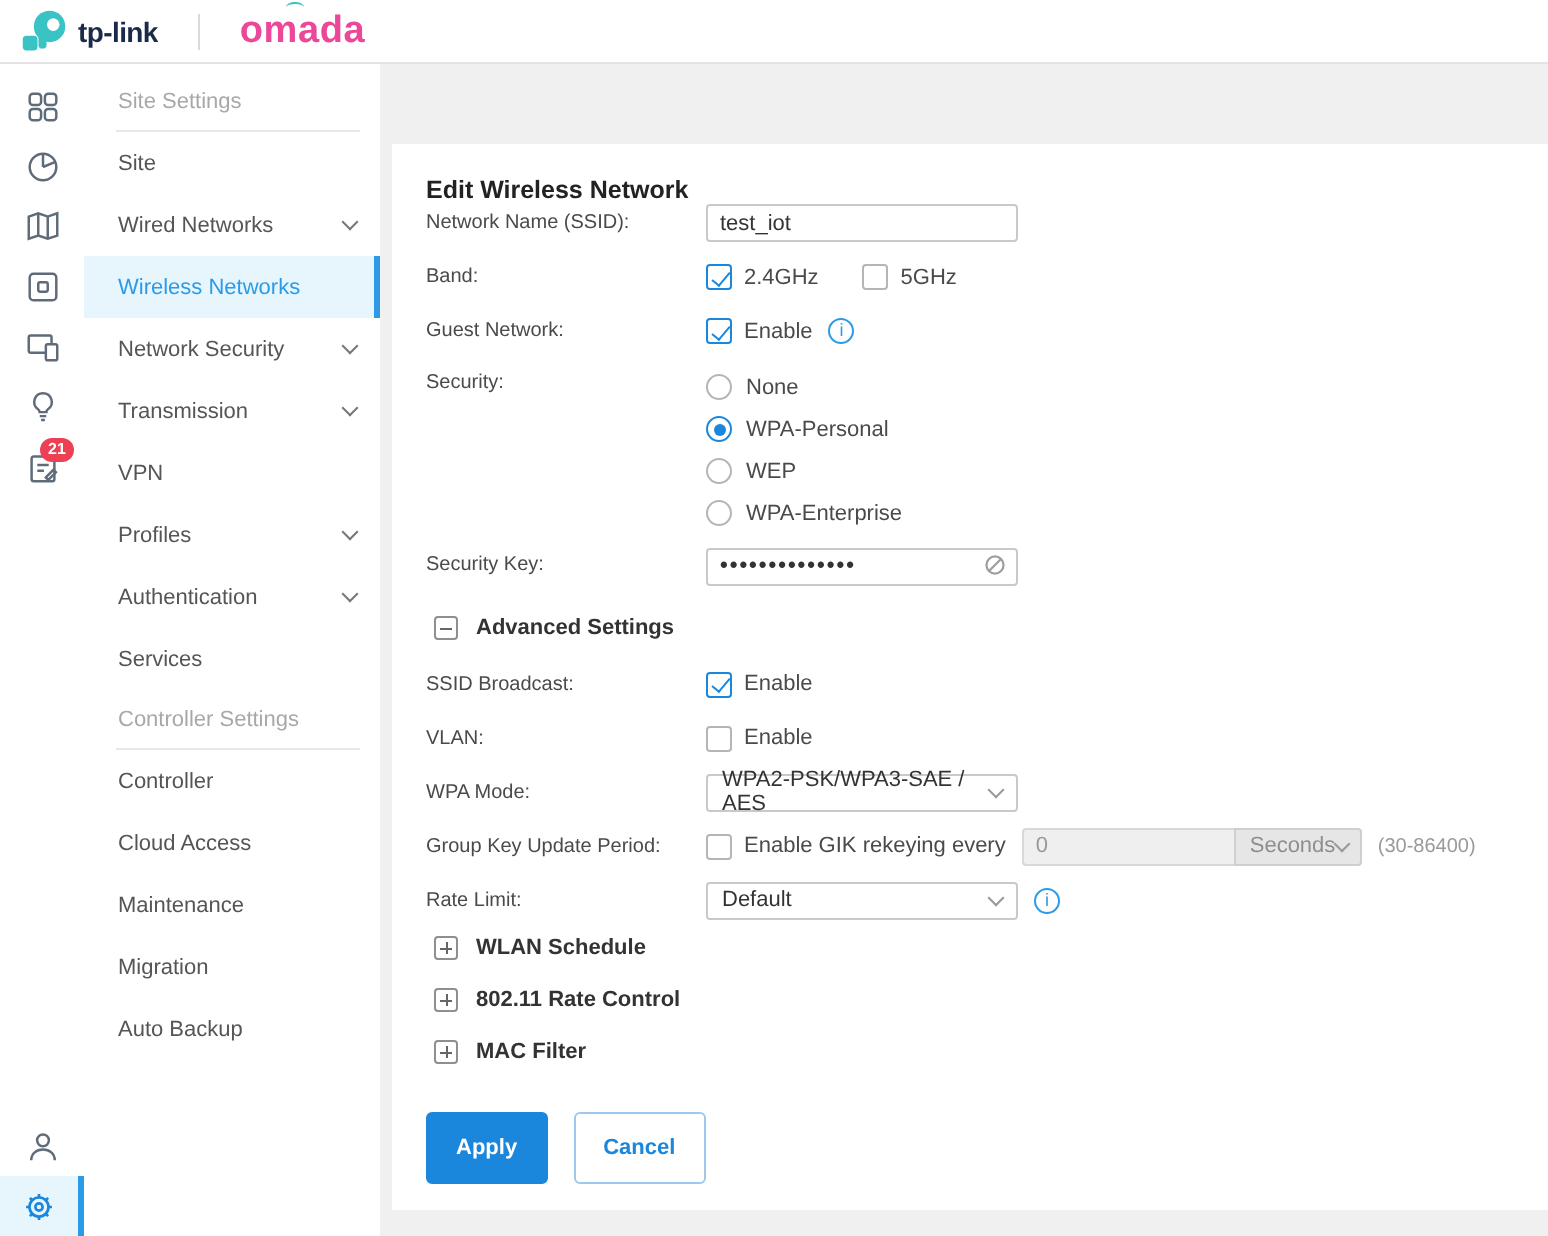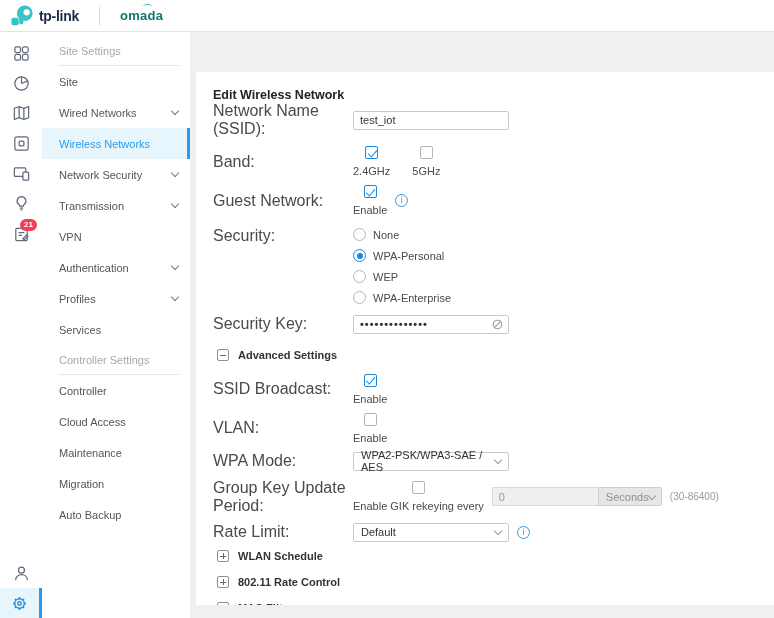--- a/index.html
+++ b/index.html
@@ -6,21 +6,21 @@
   html,body { background:#fff; }
   body { font-family:"Liberation Sans", sans-serif; }
   .screen { width:774px; height:618px; position:relative; overflow:hidden; background:#fff; display:flex; flex-direction:column; }
 
   
   .header { height:32px; background:#fff; border-bottom:1px solid #e3e3e3; display:flex; align-items:center; padding-left:10px; flex-shrink:0; }
   .brandwrap { display:flex; align-items:center; gap:20px; }
   .tplogo { display:flex; align-items:center; gap:5px; }
   .tplogo .brandtext { font-size:14px; font-weight:bold; color:#1b2a49; letter-spacing:-0.3px; }
   .brand-divider { width:1px; height:18px; background:#d9d9d9; }
-  .omada { font-size:13px; font-weight:bold; color:#0f766e; position:relative; letter-spacing:0.3px; }
+  .omada { font-size:19px; font-weight:bold; color:#ec4899; position:relative; letter-spacing:0.3px; }
   .omada .arc { position:absolute; top:-4px; left:23px; width:9px; height:5px; border-top:1.6px solid #3ac3c5; border-radius:50% 50% 0 0; }
 
   
   .main { flex:1; display:flex; min-height:0; }
 
   
   .rail { width:42px; background:#fff; display:flex; flex-direction:column; padding-top:6px; flex-shrink:0; }
   .rail-item { height:30px; display:flex; align-items:center; justify-content:center; position:relative; cursor:pointer; }
   .rail-item svg { display:block; }
   .rail-spacer { flex:1; }
@@ -35,27 +35,27 @@
   .side-item.active { background:#e7f5fd; color:#2b9be8; border-right:3px solid #2b9be8; padding-right:9px; }
   .chev-down { width:6px; height:6px; border-right:1.2px solid #777; border-bottom:1.2px solid #777; transform:rotate(45deg); margin-top:-3px; flex-shrink:0; }
 
   
   .content { flex:1; background:#f0f0f0; display:flex; flex-direction:column; min-width:0; }
   .card { background:#fff; margin:40px 0 13px 6px; flex:1; padding:16px 20px 0 17px; overflow:hidden; }
   .card-title { font-size:12.5px; font-weight:bold; color:#222; }
 
   .row { display:flex; align-items:center; margin-bottom:8px; min-height:19px; }
   .row.top { align-items:flex-start; }
-  .lbl { width:140px; flex-shrink:0; font-size:16px; color:#4a4a4a; padding-top:3px; }
+  .lbl { width:140px; flex-shrink:0; font-size:10px; color:#4a4a4a; padding-top:3px; }
   .row:not(.top) .lbl { padding-top:0; }
 
   .tinput { width:156px; height:19px; border:1px solid #c9c9c9; border-radius:2px; font-size:11px; padding:0 6px; color:#333; font-family:"Liberation Sans",sans-serif; background:#fff; }
 
   .cbgroup { display:flex; align-items:center; gap:22px; }
-  .cbopt { display:flex; align-items:center; gap:6px; font-size:11px; color:#4a4a4a; cursor:pointer;flex-direction:column; }
+  .cbopt { display:flex; align-items:center; gap:6px; font-size:11px; color:#4a4a4a; cursor:pointer; }
   .cb { width:13px; height:13px; border:1px solid #b5b5b5; border-radius:2px; background:#fff; position:relative; flex-shrink:0; }
   .cb.checked { border-color:#1a87dd; }
   .cb.checked::after { content:""; position:absolute; left:3.5px; top:0.5px; width:4px; height:8px; border:solid #1a87dd; border-width:0 1.8px 1.8px 0; transform:rotate(40deg); }
 
   .radiocol { display:flex; flex-direction:column; }
   .radioopt { display:flex; align-items:center; gap:7px; height:21px; font-size:11px; color:#4a4a4a; cursor:pointer; }
   .radio { width:13px; height:13px; border:1px solid #b5b5b5; border-radius:50%; background:#fff; position:relative; flex-shrink:0; }
   .radio.selected { border-color:#1a87dd; }
   .radio.selected::after { content:""; position:absolute; left:2.5px; top:2.5px; width:6px; height:6px; border-radius:50%; background:#1a87dd; }
 
@@ -194,25 +194,25 @@
         <span class="chev-down"></span>
       </div>
       <div class="side-item">
         <span>Transmission</span>
         <span class="chev-down"></span>
       </div>
       <div class="side-item">
         <span>VPN</span>
       </div>
       <div class="side-item">
+        <span>Profiles</span>
+        <span class="chev-down"></span>
+      </div>
+      <div class="side-item">
         <span>Authentication</span>
-        <span class="chev-down"></span>
-      </div>
-      <div class="side-item">
-        <span>Profiles</span>
         <span class="chev-down"></span>
       </div>
       <div class="side-item">
         <span>Services</span>
       </div>
 
       <div class="side-header">Controller Settings</div>
       <div class="side-divider"></div>
 
       <div class="side-item">

